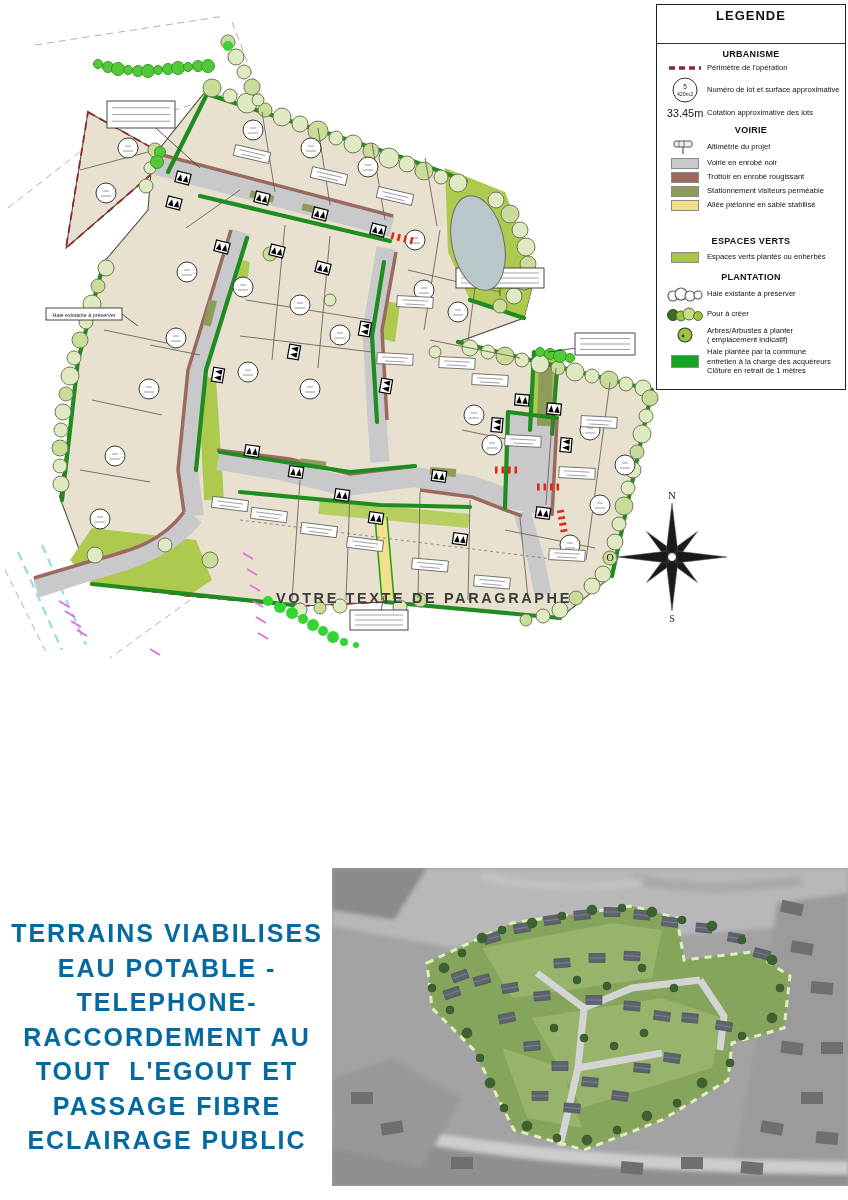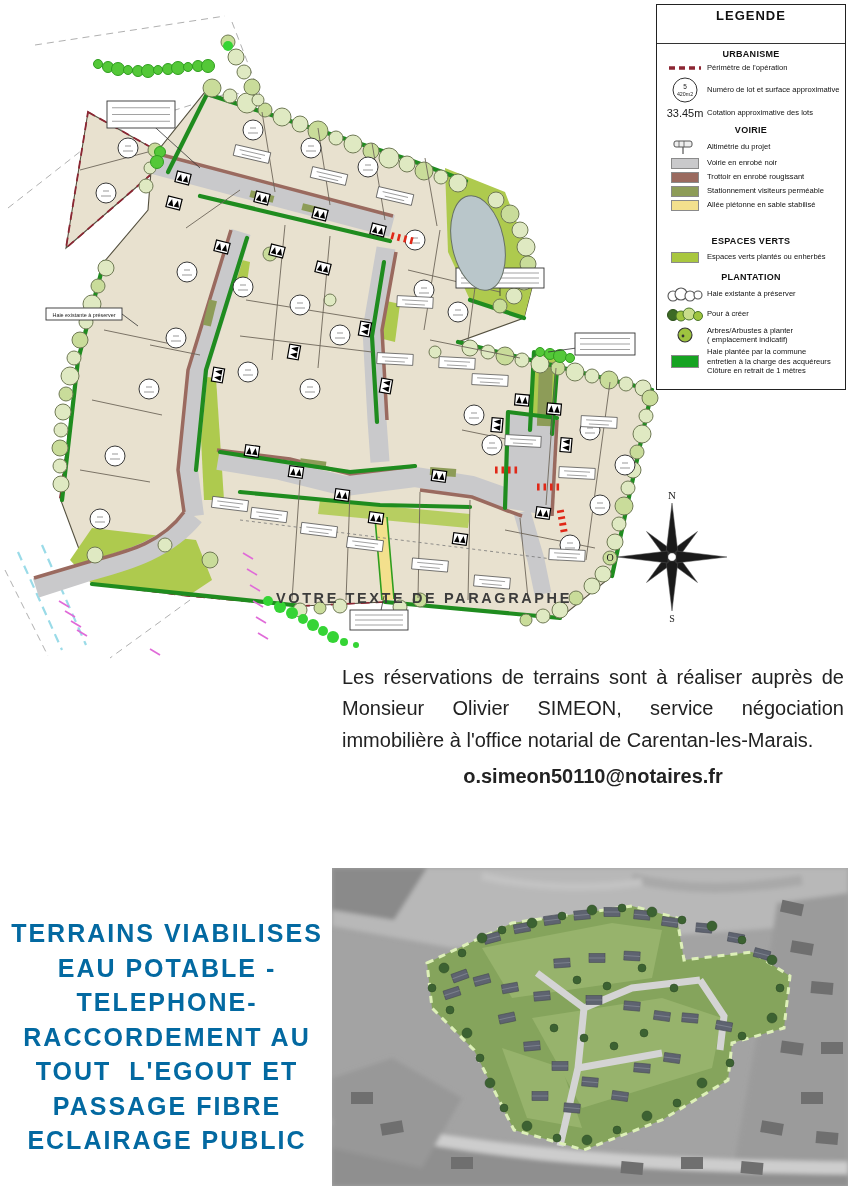--- a/index.html
+++ b/index.html
@@ -806,24 +806,20 @@
       <span class="lic">
           <span class="swatch" style="height: 11px; background: rgb(22, 163, 34);"></span>
         </span>
       <span class="llab">Haie plantée par la commune
 entretien à la charge des acquéreurs
 Clôture en retrait de 1 mètres</span>
     </div>
   </div>
 
 
-  <div class="reservation">
-    <p>Les réservations de terrains sont à réaliser auprès de Monsieur Olivier SIMEON, service négociation immobilière à l'office notarial de Carentan-les-Marais.</p>
-    <p class="email">o.simeon50110@notaires.fr</p>
-  </div>
 
   <div class="features">TERRAINS VIABILISES
 EAU POTABLE -
 TELEPHONE-
 RACCORDEMENT AU
 TOUT  L'EGOUT ET
 PASSAGE FIBRE
 ECLAIRAGE PUBLIC</div>
 
   <svg class="aerial" width="516" height="318" viewBox="0 0 516 318">

